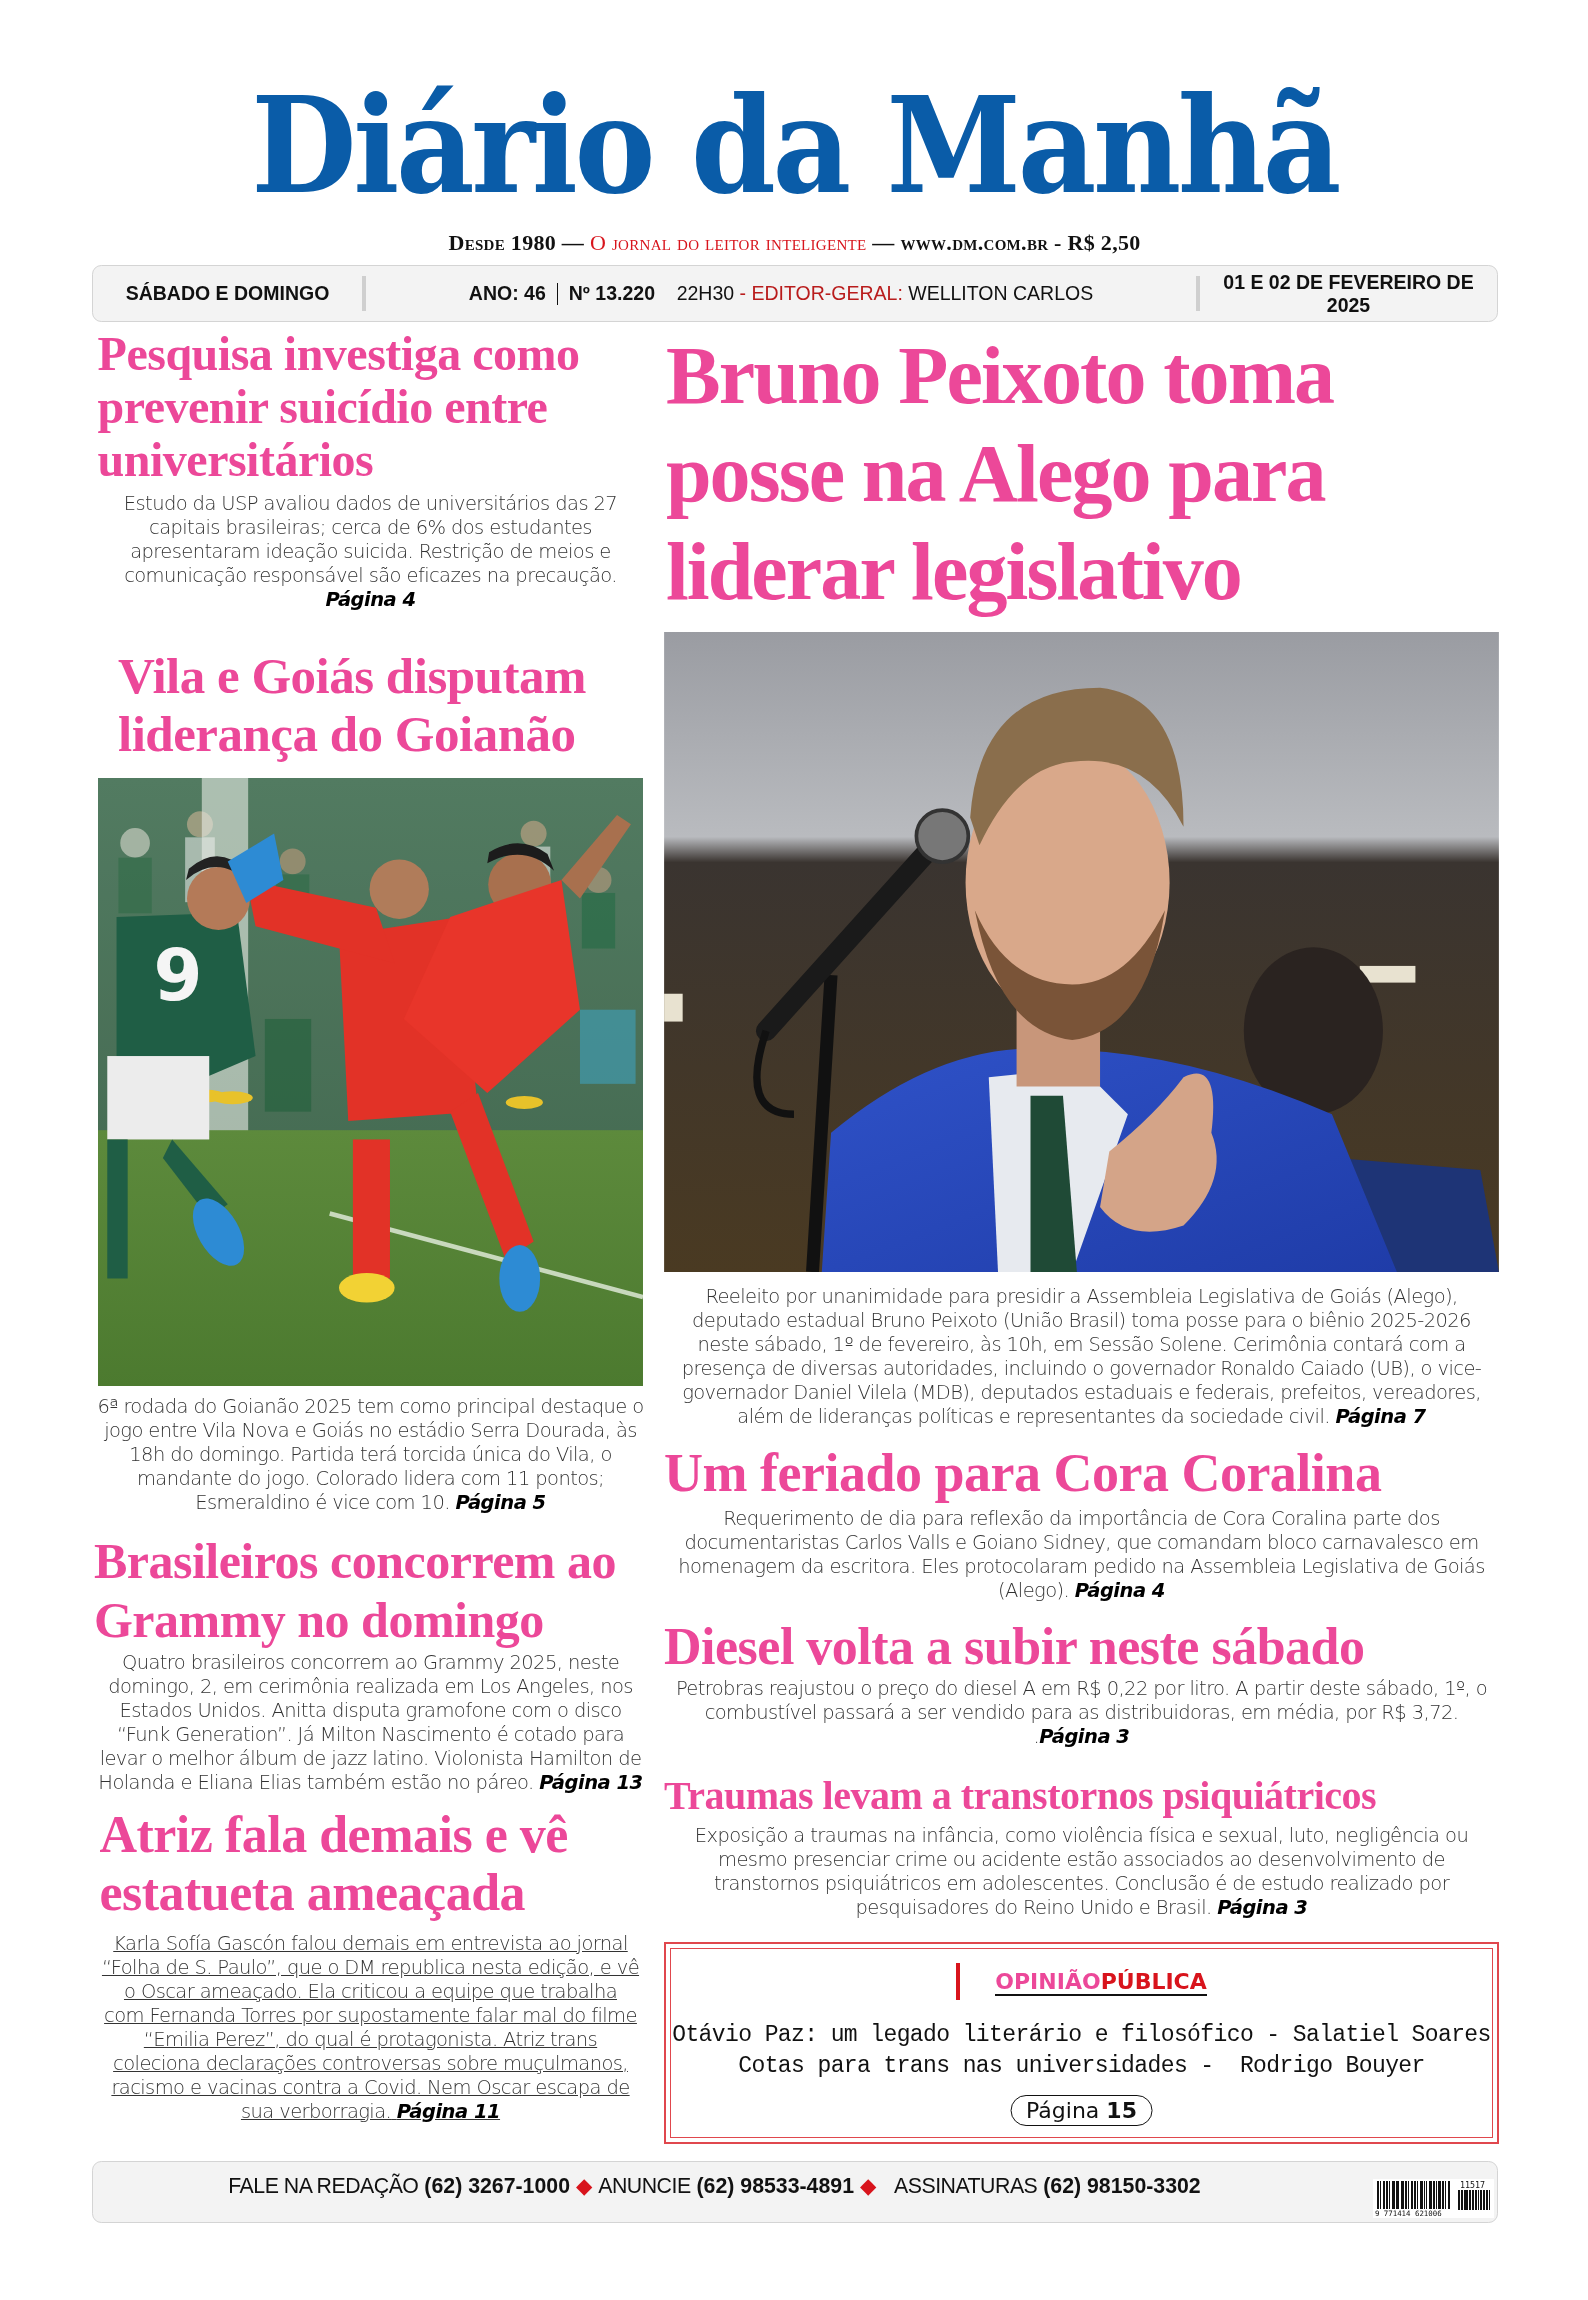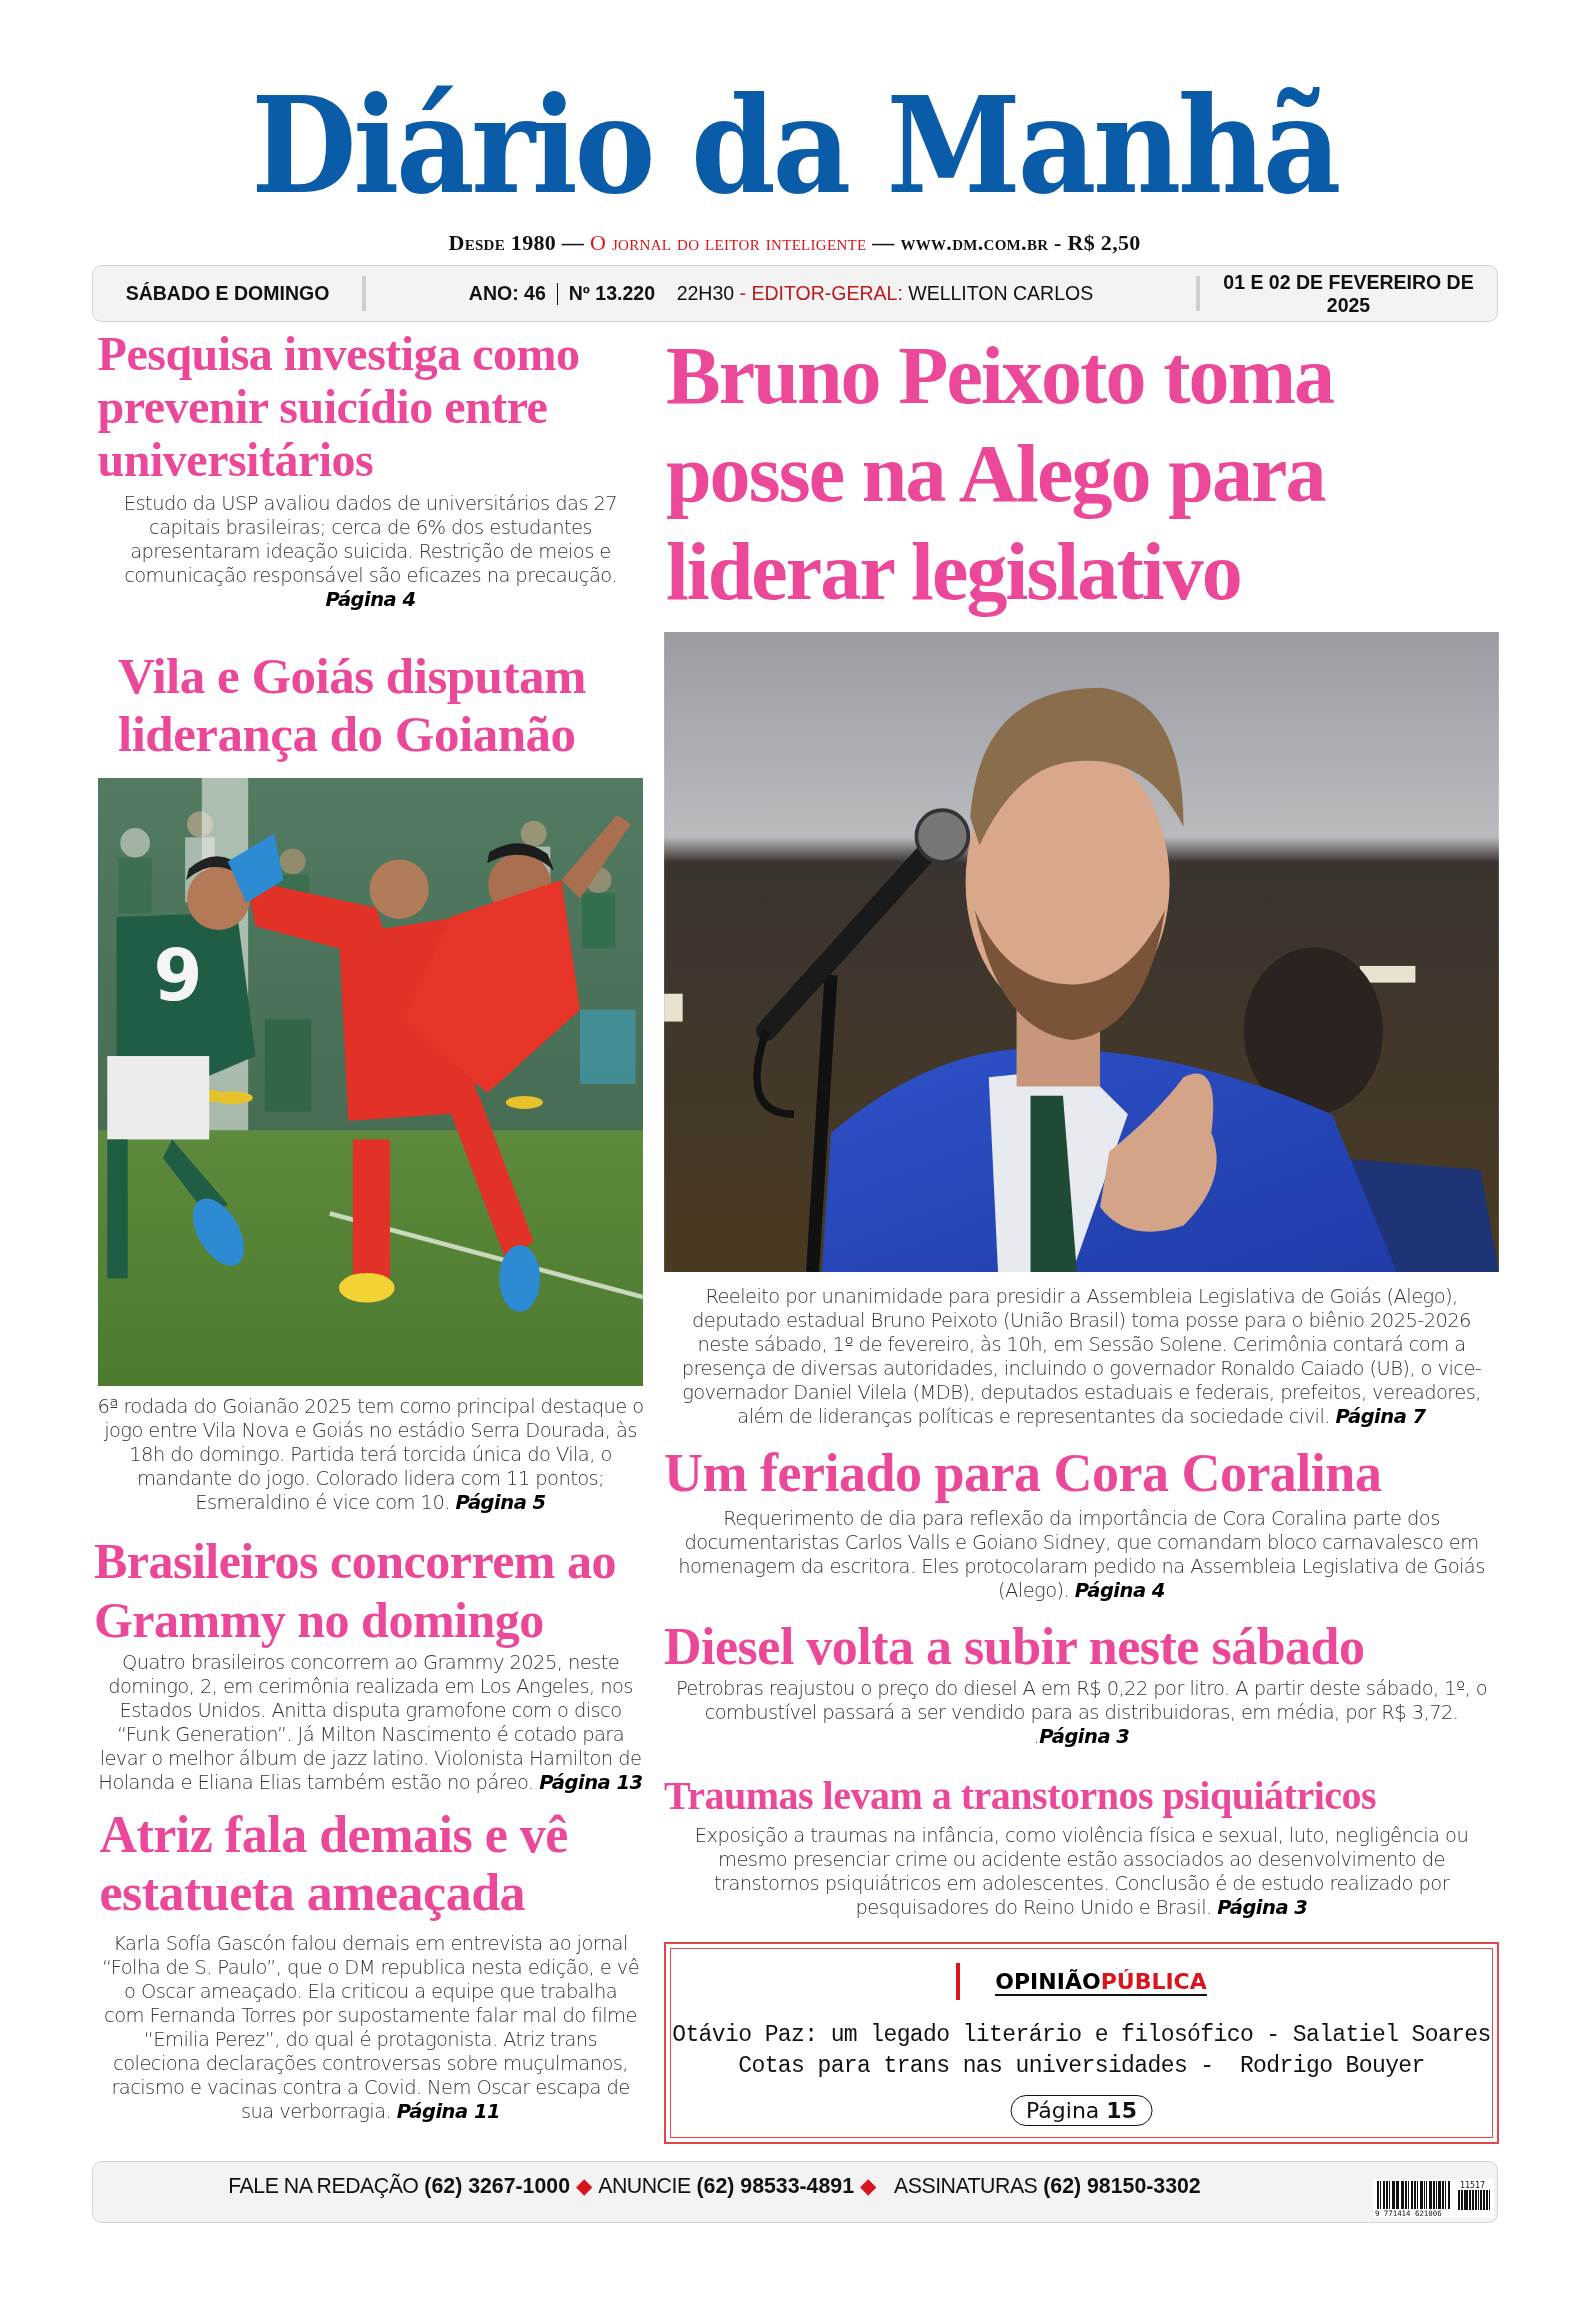--- a/index.html
+++ b/index.html
@@ -39,21 +39,21 @@
   .pg { font-family: "DejaVu Sans", sans-serif; font-weight: bold; font-style: italic; color: #000; letter-spacing: -0.5px; }
 
   .photo { position: relative; overflow: hidden; }
 
   .opinion {
     position: absolute; left: 664px; top: 1942px; width: 835px; height: 202px;
     border: 2.8px solid #e0474d; outline: 0.9px solid #e0474d; outline-offset: -7.4px; background: #fff;
   }
   .op-title { position: absolute; left: 0; top: 18.6px; width: 100%; text-align: center; }
   .op-title .bar { display: inline-block; width: 3.7px; height: 37px; background: #d8141c; vertical-align: middle; margin-right: 7.4px; }
-  .op-title .t1 { font-family: "DejaVu Sans", sans-serif; font-weight: bold; font-size: 22px; color: #000000; vertical-align: middle; border-bottom: 2.8px solid #111; margin-left: 28px; }
+  .op-title .t1 { font-family: "DejaVu Sans", sans-serif; font-weight: bold; font-size: 22px; color: #ec4899; vertical-align: middle; border-bottom: 2.8px solid #111; margin-left: 28px; }
   .op-title .t2 { font-family: "DejaVu Sans", sans-serif; font-weight: bold; font-size: 22px; color: #d8141c; vertical-align: middle; border-bottom: 2.8px solid #111; }
   .op-items { position: absolute; left: 0; top: 76px; width: 100%; text-align: center; font-family: Liberation Mono, monospace; font-size: 23px; line-height: 31px; color: #111; letter-spacing: -0.6px; }
   .op-page { position: absolute; left: 50%; top: 151px; transform: translateX(-50%); border: 1.9px solid #111; border-radius: 16.7px; padding: 1.9px 15px; font-family: "DejaVu Sans", sans-serif; font-size: 22px; color: #111; }
   .op-page b { font-weight: bold; }
 
   .footer {
     position: absolute; left: 92px; top: 2161px; width: 1406px; height: 62px;
     background: #f3f3f3; border: 0.9px solid #d4d4d4; border-radius: 9.3px;
     font-family: "Liberation Sans", sans-serif; font-size: 21.3px; color: #111; text-decoration: underline;
   }
@@ -174,21 +174,21 @@
   <article style="margin-top:16.7px;">
     <h2 class="hl" style="font-size:50px;line-height:59px;padding:0 1.9px;">Brasileiros concorrem ao Grammy no domingo</h2>
     <p class="body" style="margin-top:1.9px;padding:0 5.6px;">
       <span>Quatro brasileiros concorrem ao Grammy 2025, neste domingo, 2, em cerimônia realizada em Los Angeles, nos Estados Unidos. Anitta disputa gramofone com o disco “Funk Generation”. Já Milton Nascimento é cotado para levar o melhor álbum de jazz latino. Violonista Hamilton de Holanda e Eliana Elias também estão no páreo.</span>
       <span class="pg">Página 13</span>
     </p>
   </article>
 
   <article style="margin-top:11px;">
     <h2 class="hl" style="font-size:52px;line-height:58px;padding:0 7.4px;">Atriz fala demais e vê estatueta ameaçada</h2>
-    <p class="body" style="margin-top:9.3px;padding:0 9.3px;">
+    <p class="body" style="margin-top:9.3px;padding:0 9.3px;text-decoration:underline;">
       <span>Karla Sofía Gascón falou demais em entrevista ao jornal “Folha de S. Paulo”, que o DM republica nesta edição, e vê o Oscar ameaçado. Ela criticou a equipe que trabalha com Fernanda Torres por supostamente falar mal do filme “Emilia Perez”, do qual é protagonista. Atriz trans coleciona declarações controversas sobre muçulmanos, racismo e vacinas contra a Covid. Nem Oscar escapa de sua verborragia.</span>
       <span class="pg">Página 11</span>
     </p>
   </article>
 </div>
 
 <div class="col-right">
 
   <article>
     <h1 class="hl" style="font-size:82px;line-height:98px;letter-spacing:-1.9px;padding:0 1.9px;">Bruno Peixoto toma posse na Alego para liderar legislativo</h1>

